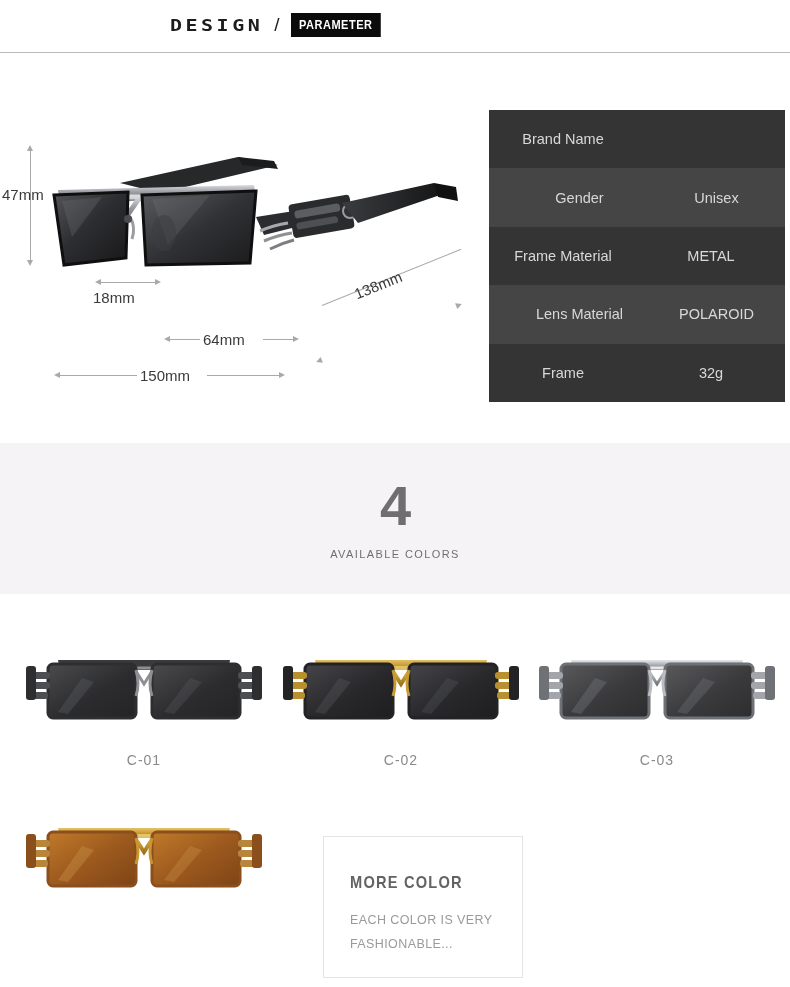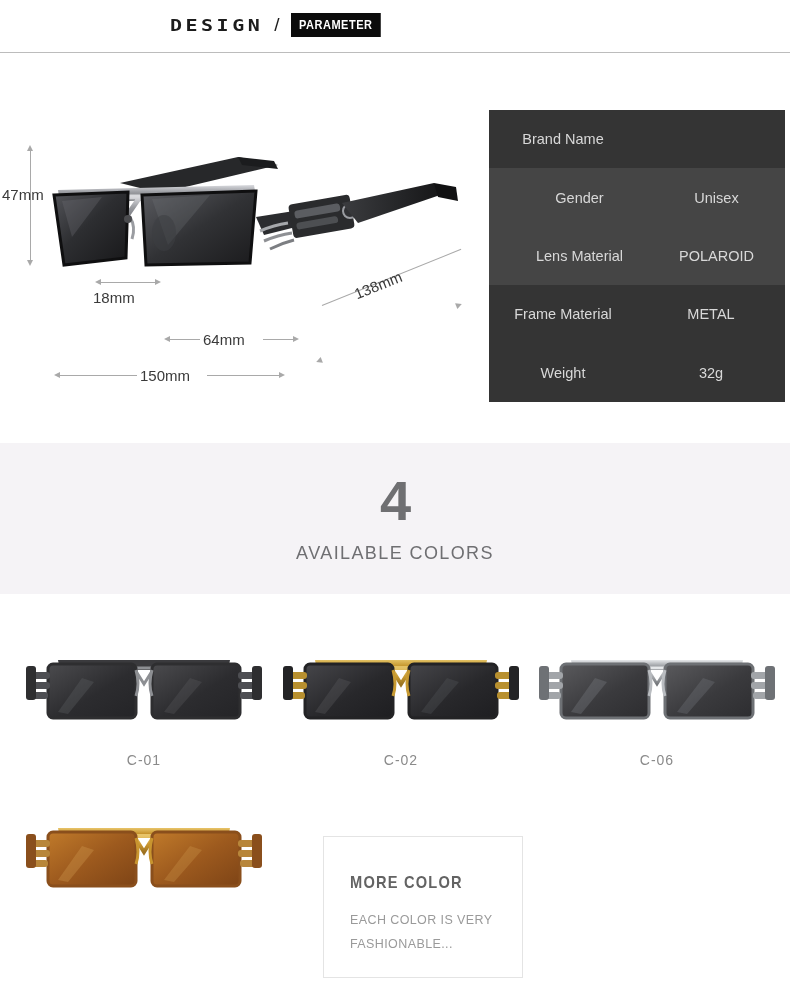--- a/index.html
+++ b/index.html
@@ -85,21 +85,21 @@
     background: #f5f3f6;
     display: flex; flex-direction: column;
     align-items: center; justify-content: center;
   }
   .big-number {
     font-size: 56px; font-weight: 700; color: #6f6f72;
     font-family: "Liberation Sans", sans-serif; line-height: 1;
     letter-spacing: -1px;
   }
   .avail-label {
-    margin-top: 14px; font-size: 18px; color: #6f6f72;
+    margin-top: 14px; font-size: 11px; color: #6f6f72;
     letter-spacing: 1.4px; font-family: "Liberation Sans", sans-serif; text-align: center;
   }
 
   
   .color-grid { position: absolute; left: 0; top: 630px; width: 744px; }
   .color-row { position: relative; width: 790px; height: 168px; }
   .color-cell { position: absolute; width: 256px; text-align: center; }
   .color-cell .shot { width: 240px; height: 108px; margin: 0 auto; }
   .color-cap {
     margin-top: 14px; font-size: 14px; color: #8a8a8a;
@@ -236,30 +236,30 @@
 
     <div class="spec-table">
       <div class="spec-row dark">
         <div class="spec-key">Brand Name</div>
         <div class="spec-val"></div>
       </div>
       <div class="spec-row light">
         <div class="spec-key">Gender</div>
         <div class="spec-val">Unisex</div>
       </div>
+      <div class="spec-row dark">
+        <div class="spec-key">Frame Material</div>
+        <div class="spec-val">METAL</div>
+      </div>
       <div class="spec-row light">
         <div class="spec-key">Lens Material</div>
         <div class="spec-val">POLAROID</div>
       </div>
       <div class="spec-row dark">
-        <div class="spec-key">Frame Material</div>
-        <div class="spec-val">METAL</div>
-      </div>
-      <div class="spec-row dark">
-        <div class="spec-key">Weight</div>
+        <div class="spec-key">Frame</div>
         <div class="spec-val">32g</div>
       </div>
     </div>
   </div>
 
   <div class="colors-band">
     <div class="big-number">4</div>
     <div class="avail-label">AVAILABLE COLORS</div>
   </div>
 
@@ -366,21 +366,21 @@
               <rect x="8" y="52" width="18" height="7" rx="3"></rect>
               <rect x="8" y="62" width="16" height="7" rx="3"></rect>
               <rect x="214" y="42" width="18" height="7" rx="3"></rect>
               <rect x="214" y="52" width="18" height="7" rx="3"></rect>
               <rect x="216" y="62" width="16" height="7" rx="3"></rect>
             </g>
             <rect x="2" y="36" width="10" height="34" rx="3" fill="#6e7175"></rect>
             <rect x="228" y="36" width="10" height="34" rx="3" fill="#6e7175"></rect>
           </svg>
         </div>
-        <div class="color-cap">C-06</div>
+        <div class="color-cap">C-03</div>
       </div>
     </div>
 
     <div class="color-row">
       <div class="color-cell" style="left:16px; top:0;">
         <div class="shot">
           <svg width="240" height="108" viewBox="0 0 240 108">
             <defs>
               <linearGradient id="l4" x1="0" y1="0" x2="1" y2="1">
                 <stop offset="0%" stop-color="#c07a2a"></stop>

